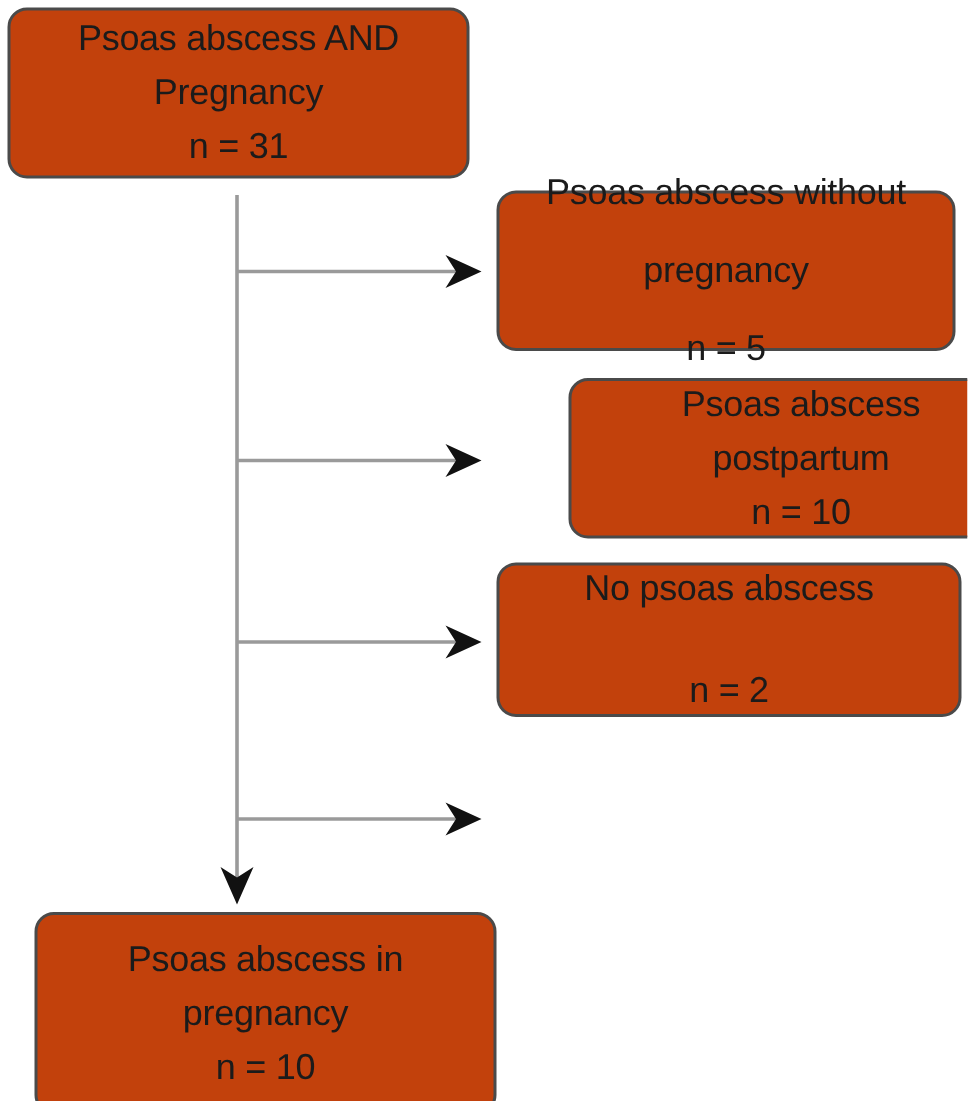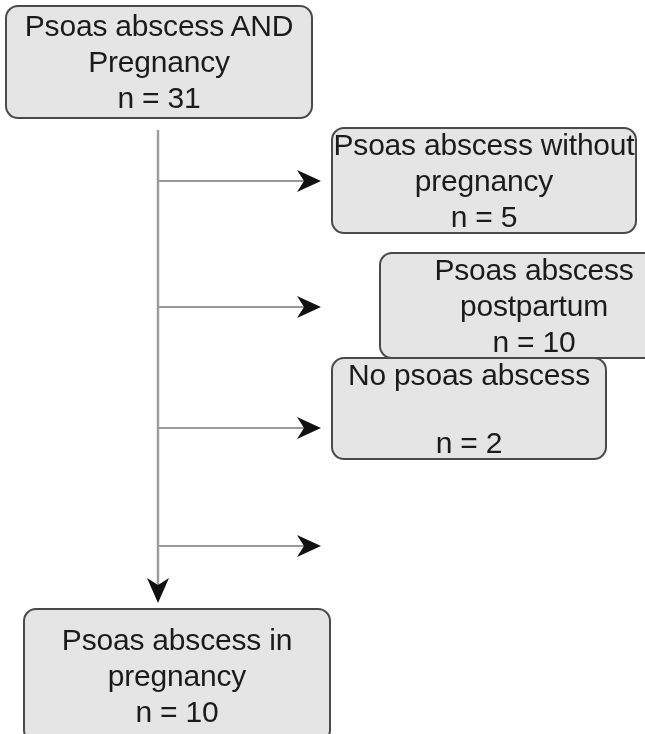--- a/index.html
+++ b/index.html
@@ -11,30 +11,30 @@
     position: relative;
     width: 645px;
     height: 734px;
     background: #ffffff;
     font-family: "Liberation Sans", sans-serif;
     overflow: hidden;
   }
   .node {
     position: absolute;
     box-sizing: border-box;
-    background: #e5e5e5;
+    background: #c2410c;
     border: 2px solid #4a4a4a;
     border-radius: 13px;
     display: flex;
     flex-direction: column;
     align-items: center;
     justify-content: center;
     text-align: center;
     color: #1b1b1b;
-    font-size: 30px;
+    font-size: 24px;
     line-height: 36px;
     font-weight: 400;
     letter-spacing: -0.2px;
   }
   .node .line {
     display: block;
     white-space: nowrap;
   }
   
   #node-root {
@@ -44,23 +44,23 @@
     height: 114px;
   }
   
   #node-final {
     left: 23px;
     top: 608px;
     width: 308px;
     height: 135px;
   }
   
-  #node-excl-0 { left: 331px; top: 127px; width: 306px; height: 107px; }
+  #node-excl-0 { left: 331px; top: 127px; width: 306px; height: 107px; gap: 16px; }
   #node-excl-1 { left: 331px; top: 252px; width: 310px; height: 107px; margin-left: 48px; }
-  #node-excl-2 { left: 331px; top: 357px; width: 276px; height: 103px; gap: 32px; }
+  #node-excl-2 { left: 331px; top: 375px; width: 310px; height: 103px; gap: 32px; }
   #node-excl-3 { left: 331px; top: 489px; width: 310px; height: 107px; }
 
   #connector-layer {
     position: absolute;
     left: 0;
     top: 0;
     width: 645px;
     height: 734px;
     pointer-events: none;
   }

